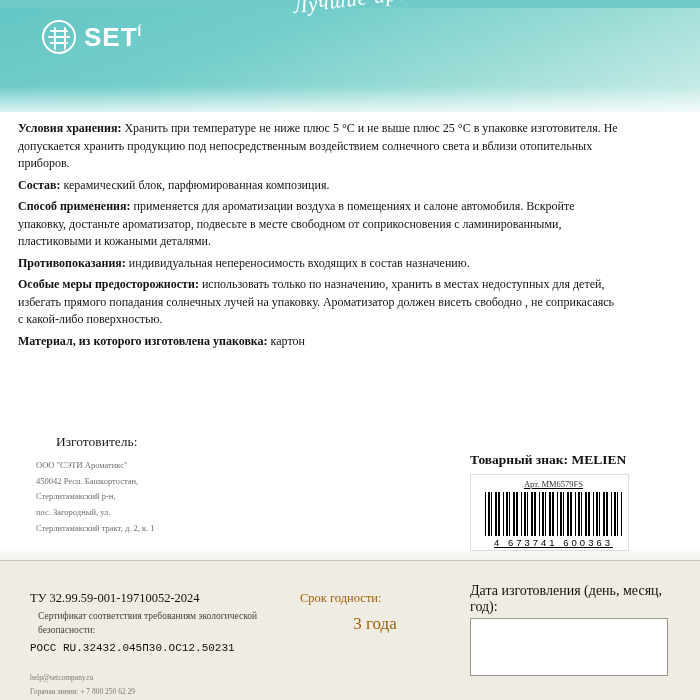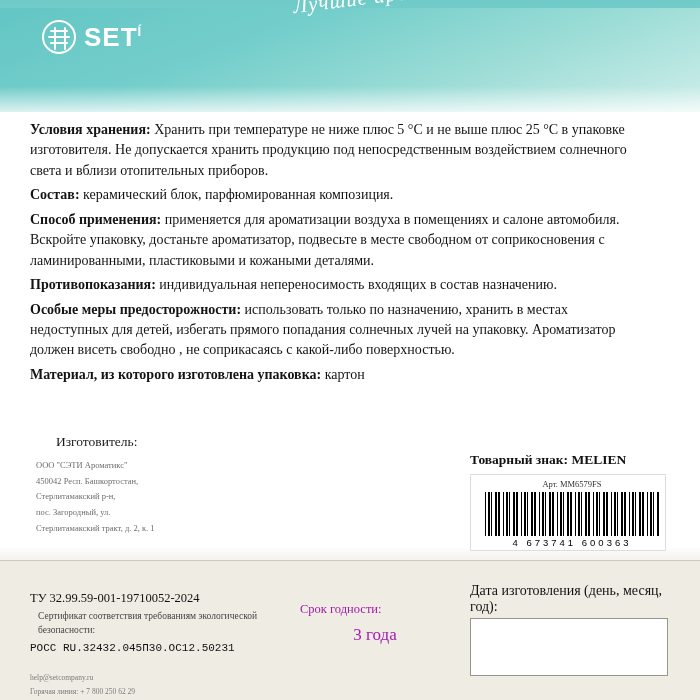--- a/index.html
+++ b/index.html
@@ -85,25 +85,25 @@
     white-space: nowrap;
     transform: rotate(-7deg);
     transform-origin: left bottom;
     text-align: right;
   }
   .tagline span { letter-spacing: 1px; }
 
   
   .content {
     position: absolute;
-    left: 30px;
+    left: 18px;
     top: 120px;
     width: 600px;
     color: #141414;
-    font-size: 14px;
+    font-size: 12px;
     line-height: 1.46;
   }
   .content p {
     margin: 0 0 4px 0;
     text-align: left;
   }
   .content b { font-weight: bold; }
 
   
   .manuf {
@@ -142,21 +142,22 @@
     font-size: 8.5px;
     color: #333;
     text-align: center;
     margin-bottom: 3px;
   }
   .barcode-box {
     background: #ffffff;
     padding: 4px 6px 2px 14px;
     border: 1px solid #ddd;
     box-sizing: border-box;
-    width: 196px;
+    width: 159px;
+    text-decoration: underline;
   }
   .barcode {
     height: 44px;
     width: 100%;
     background-image: repeating-linear-gradient(90deg,
       #000 0 1px, #fff 1px 3px, #000 3px 5px, #fff 5px 6px,
       #000 6px 7px, #fff 7px 10px, #000 10px 12px, #fff 12px 13px,
       #000 13px 15px, #fff 15px 18px);
   }
   .barcode-digits {
@@ -192,22 +193,21 @@
   }
   .tu-main { font-size: 12.5px; margin-bottom: 4px; }
   .tu-sub { font-size: 9.5px; color: #444; line-height: 1.45; margin-left: 8px; }
   .tu-rocc { font-size: 11px; color: #111; margin-top: 4px; font-family: Liberation Mono, monospace; }
 
   .shelf-block {
     position: absolute;
     left: 300px;
     top: 30px;
     width: 150px;
-    color: #a21caf;
-    margin-top: 11px;
+    color: #a16207;
   }
   .shelf-label { font-size: 12.5px; }
   .shelf-value {
     font-size: 17px;
     text-align: center;
     margin-top: 8px;
   }
 
   .date-block {
     position: absolute;

